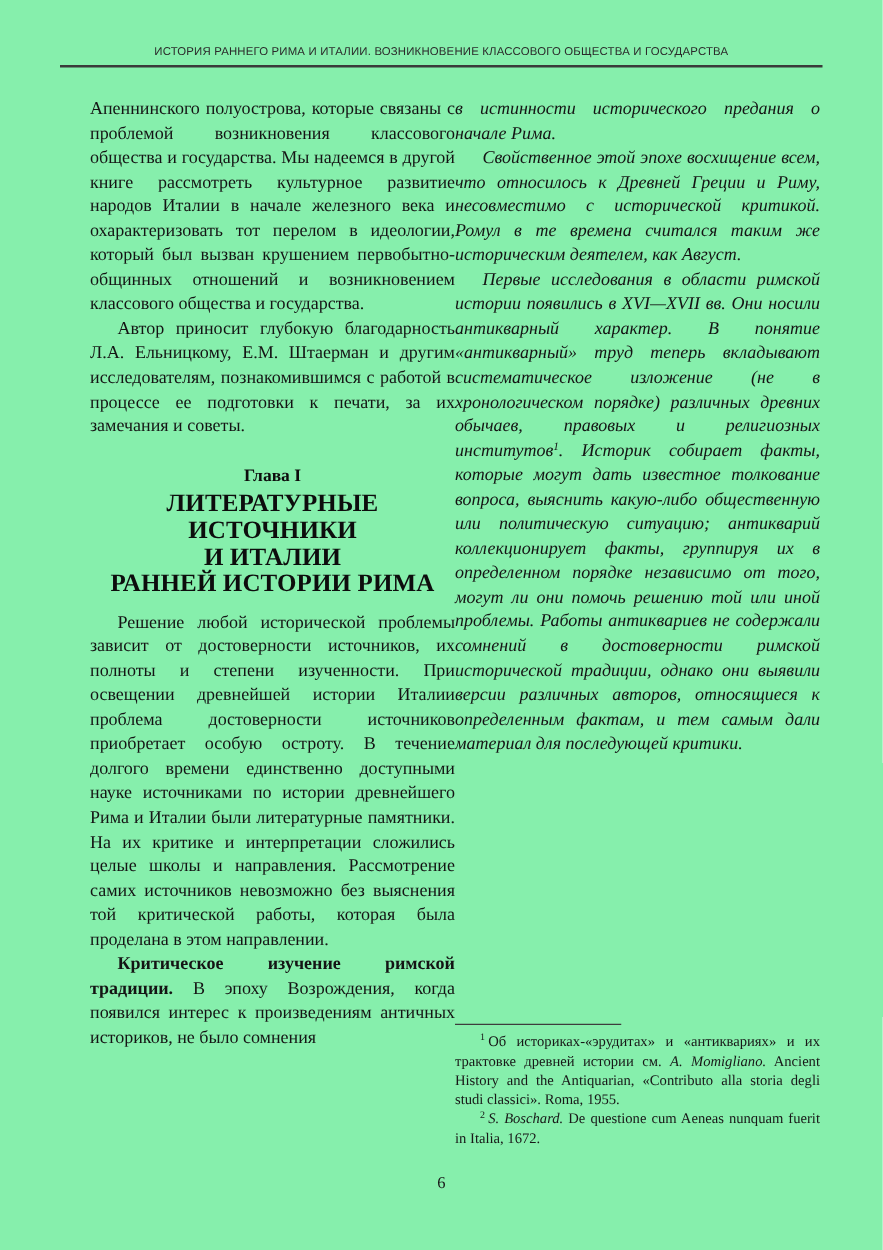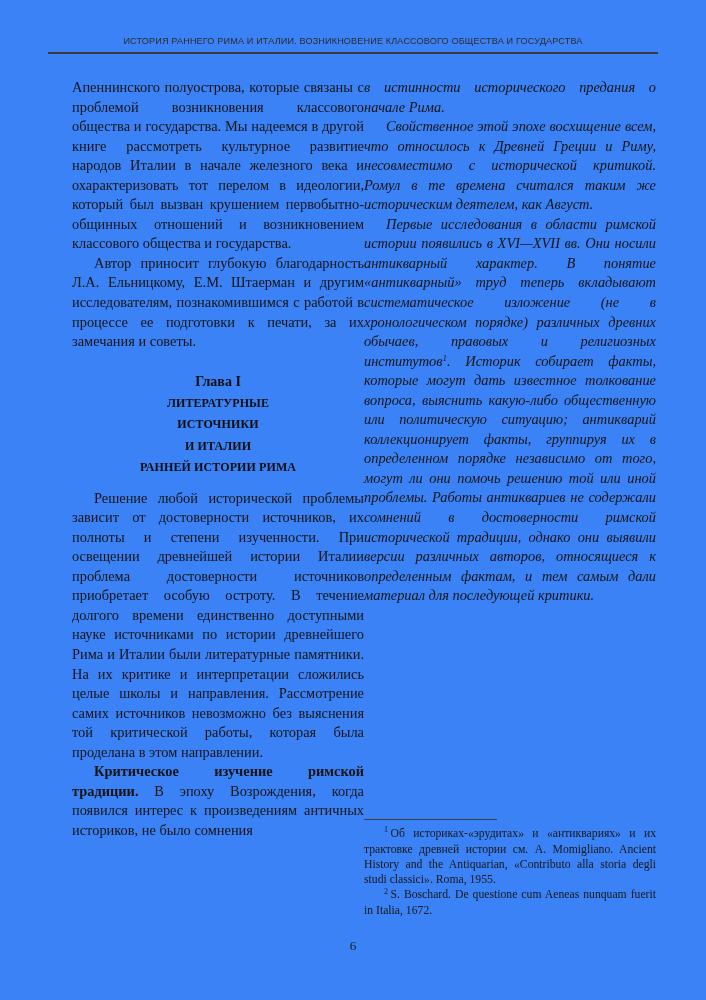--- a/index.html
+++ b/index.html
@@ -12,21 +12,21 @@
     height: 1000px;
     position: relative;
     font-family: "Liberation Serif", "DejaVu Serif", serif;
     color: #111111;
     overflow: hidden;
   }
 
   .page {
     position: absolute;
     inset: 0;
-    background: #3b82f6;
+    background: #86efac;
   }
 
   
   .running-head {
     position: absolute;
     left: 48px;
     right: 48px;
     top: 36px;
     text-align: center;
   }
@@ -96,21 +96,21 @@
     color: #0d0d0d;
   }
   .chapter-head .ch-num {
     display: block;
     font-size: 14px;
     line-height: 21px;
     margin-bottom: 1px;
   }
   .chapter-head .ch-title-line {
     display: block;
-    font-size: 12px;
+    font-size: 20px;
     line-height: 21.5px;
     letter-spacing: 0.1px;
   }
 
   
   .footnotes {
     margin-top: auto;
     padding-top: 0;
   }
   .fn-rule {
@@ -127,20 +127,21 @@
     text-indent: 20px;
     color: #181818;
   }
   p.footnote .fn-mark {
     font-size: 8px;
     vertical-align: 0.6em;
     line-height: 0;
     margin-right: 2.5px;
   }
   .fn-author {
+    font-style: italic;
   }
 
   
   .folio {
     position: absolute;
     left: 0;
     right: 0;
     top: 938px;
     text-align: center;
     font-size: 13.2px;

